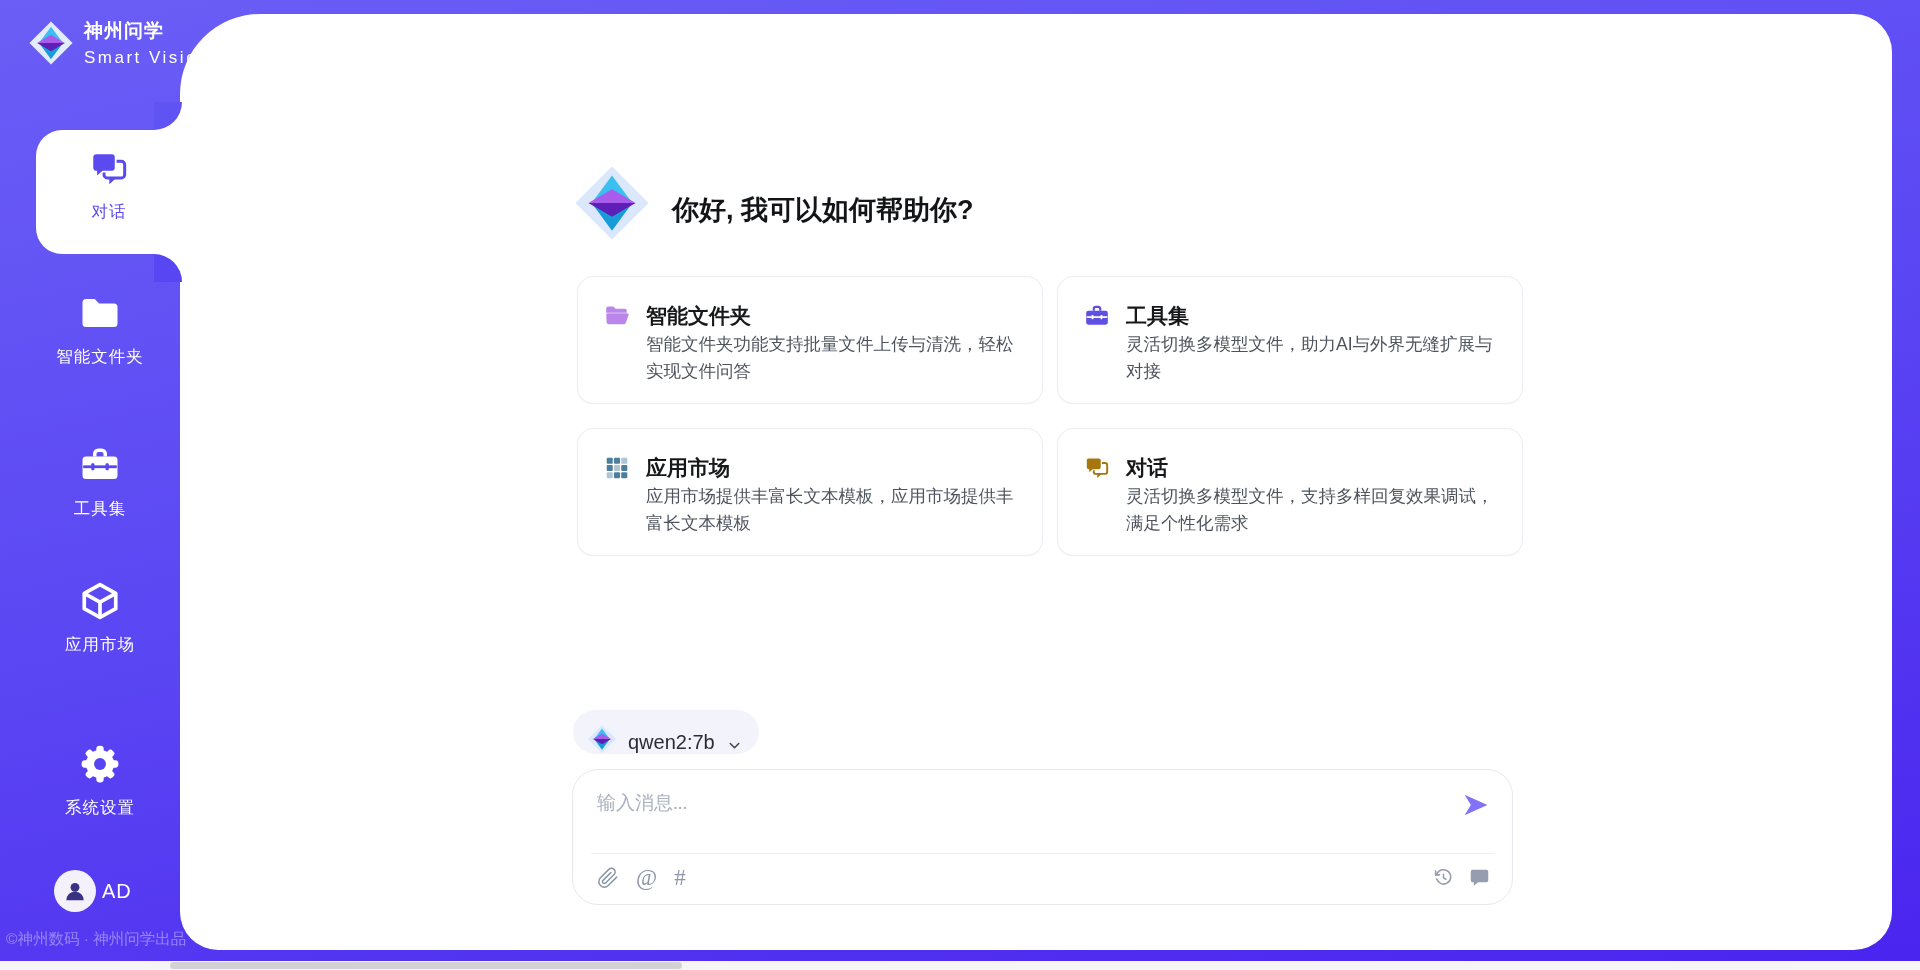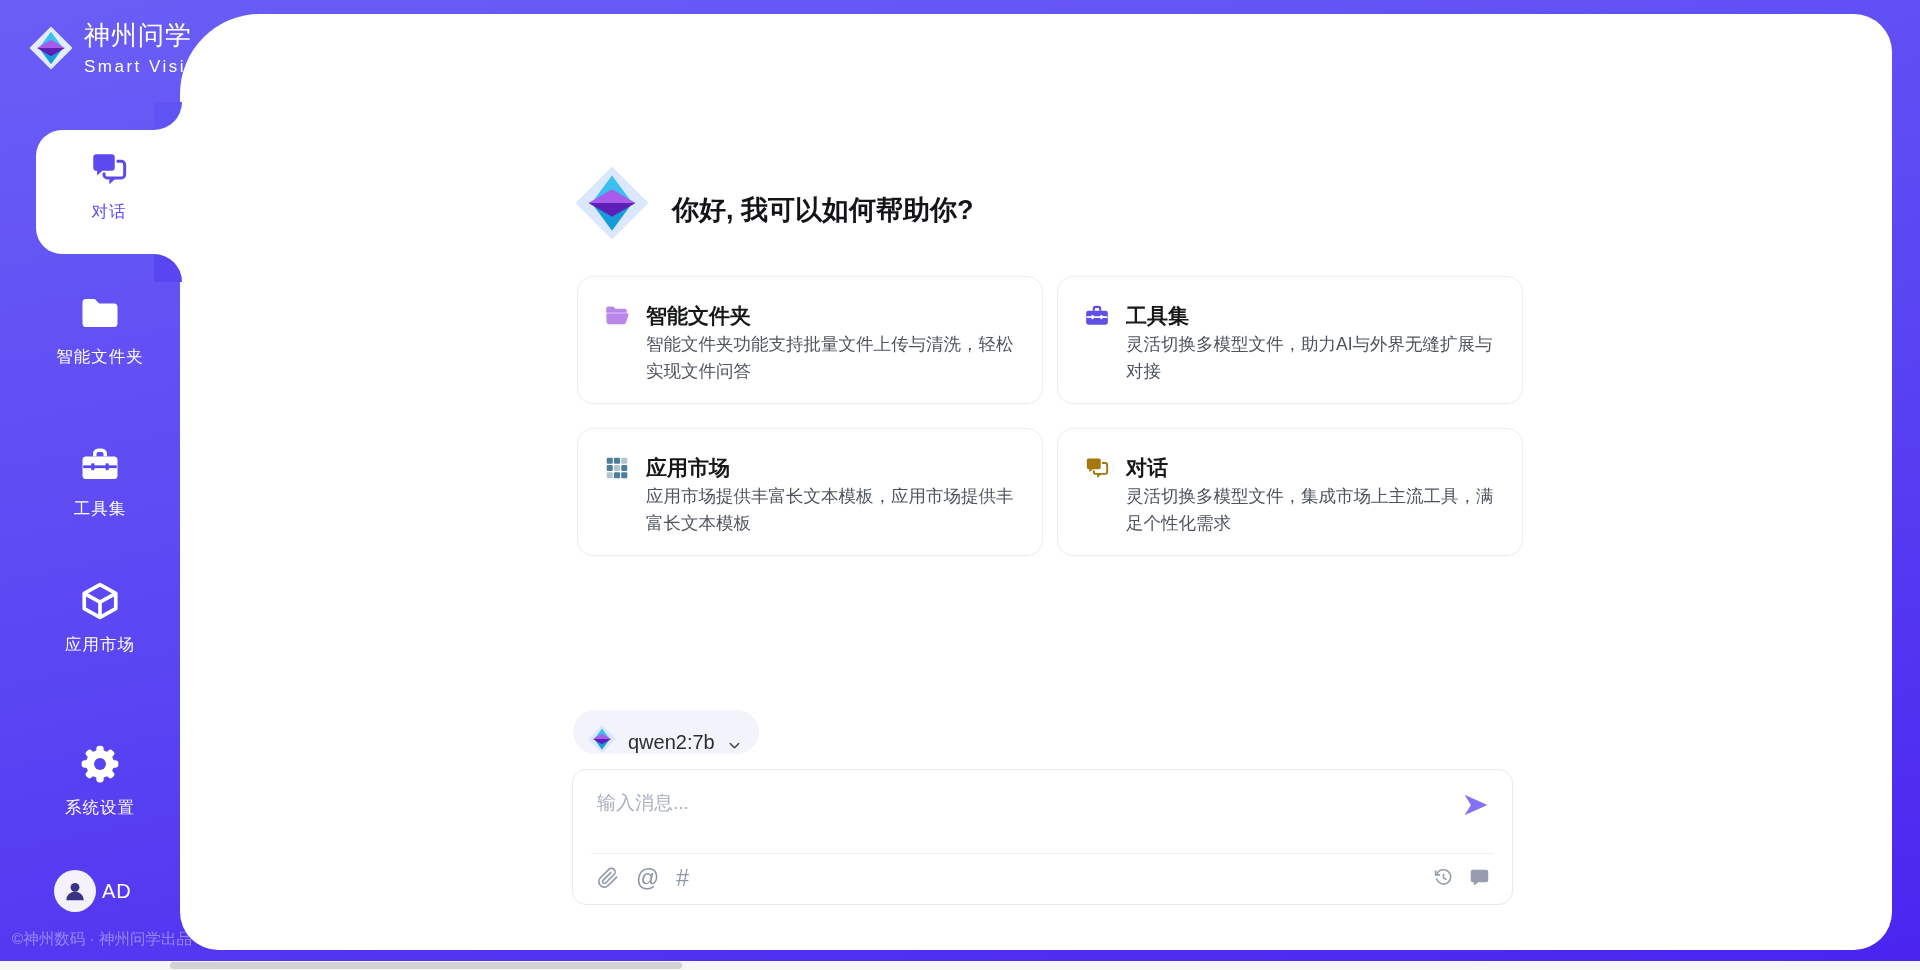--- a/index.html
+++ b/index.html
@@ -7,62 +7,62 @@
   body { font-family:"Liberation Sans","DejaVu Sans",sans-serif; }
   #app { position:relative; width:1920px; height:970px; overflow:hidden;
          background:linear-gradient(168deg,#6a5ef6 0%,#5b47f3 48%,#4a24ef 100%); }
 
   
   .panel { position:absolute; left:180px; top:14px; width:1712px; height:936px;
            background:#fff; border-radius:80px 38px 38px 38px; }
 
   
   .brand { position:absolute; left:28px; top:18px; display:flex; align-items:center; gap:10px; cursor:pointer; }
-  .brand-name { color:#fff; font-size:26px; font-weight:400; letter-spacing:1px; }
+  .brand-name { color:#fff; font-size:19px; font-weight:700; letter-spacing:1px; }
   .brand-sub  { color:#fff; font-size:17px; letter-spacing:2.5px; margin-top:4px; }
 
   .nav-active { position:absolute; left:36px; top:130px; width:146px; height:124px;
                 background:#fff; border-radius:26px 0 0 26px; display:flex; flex-direction:column;
                 align-items:center; padding-top:19px; gap:12px; cursor:pointer; }
   .nav-active .nav-label { color:#5b4af0; }
   .curve { position:absolute; right:0; width:28px; height:28px; background:#fff; overflow:hidden; }
   .curve-top { top:-28px; } .curve-bot { bottom:-28px; }
   .curve-top i { display:block; width:100%; height:100%; background:#6053f4; border-bottom-right-radius:28px; }
   .curve-bot i { display:block; width:100%; height:100%; background:#5946f3; border-top-right-radius:28px; }
 
   .nav-item { position:absolute; left:36px; width:128px; display:flex; flex-direction:column;
               align-items:center; gap:12px; cursor:pointer; }
   .nav-label { color:#fff; font-size:16.5px; letter-spacing:1px; white-space:nowrap; }
 
   .user-row { position:absolute; left:54px; top:870px; display:flex; align-items:center; gap:6px; cursor:pointer; }
   .avatar { width:42px; height:42px; border-radius:50%; background:#f4f1fb; display:flex;
             align-items:center; justify-content:center; overflow:hidden; }
   .user-name { color:#fff; font-size:20px; letter-spacing:1px; }
-  .side-footer { position:absolute; left:6px; top:929px; width:186px; text-align:right;
+  .side-footer { position:absolute; left:6px; top:929px; width:186px; text-align:left;
                  color:rgba(255,255,255,.38); font-size:15.5px; white-space:nowrap; }
 
   
   .greet-logo { position:absolute; left:573px; top:164px; }
   .greet-title { position:absolute; left:672px; top:192px; font-size:27px; font-weight:700; color:#131417; }
 
   
   .card { position:absolute; width:466px; height:128px; background:#fff; border:1px solid #ececf2;
           border-radius:16px; padding:25px 26px; cursor:pointer; box-shadow:0 1px 2px rgba(20,20,43,.02); }
   .card-head { display:flex; align-items:center; gap:16px; }
   .card-title { font-size:21px; font-weight:700; color:#17181a; }
   .card-desc { margin-left:42px; margin-top:1px; width:376px; font-size:17.5px; line-height:1.55; color:#4e545e; }
   .c-icon { width:26px; height:26px; flex:0 0 26px; }
 
   
   .model-pill { position:absolute; left:573px; top:710px; height:44px; display:inline-flex; align-items:flex-end;
                 gap:11px; padding:0 16px 0 14px; background:#f3f4fb; border-radius:22px; cursor:pointer; }
   .model-label { font-size:20px; color:#2c2d33; }
 
   .composer { position:absolute; left:572px; top:769px; width:941px; height:136px; background:#fff;
-              border:1.5px solid #e7e9ef; border-radius:14px; }
+              border:1.5px solid #e7e9ef; border-radius:26px;font-family:Liberation Serif, serif; }
   .msg-input { position:absolute; left:24px; top:16px; width:830px; height:34px; border:none; outline:none;
                font-size:19px; color:#333; font-family:inherit; background:transparent; }
   .msg-input::placeholder { color:#aab1be; }
   .send-btn { position:absolute; right:22px; top:21px; width:28px; height:28px; cursor:pointer; background:none; border:none; }
   .comp-divider { position:absolute; left:18px; right:18px; top:83px; height:1px; background:#eef0f4; }
   .comp-left  { position:absolute; left:24px;  top:96px; display:flex; align-items:center; gap:17px; }
   .comp-right { position:absolute; right:22px; top:97px; display:flex; align-items:center; gap:15px; }
   .glyph-btn { font-size:23px; color:#8e96a8; background:none; border:none; cursor:pointer; line-height:24px; font-family:inherit; }
   .tool-ic { cursor:pointer; }
 
@@ -232,21 +232,21 @@
         <g fill="none" stroke-width="1.8" stroke="#a5770e">
           <rect x="9" y="7.4" width="12.4" height="10" rx="2"></rect>
         </g>
         <g fill="#a5770e">
           <path d="M12.2 16.8v4.4l4.8-4.4z"></path>
           <path d="M4.3 2.6h9.4a2.3 2.3 0 0 1 2.3 2.3v6.4a2.3 2.3 0 0 1-2.3 2.3H8.3l-4 3.4v-3.4A2.3 2.3 0 0 1 2 11.3V4.9a2.3 2.3 0 0 1 2.3-2.3z" stroke="#fff" stroke-width="1.1"></path>
         </g>
       </svg>
       <span class="card-title">对话</span>
     </div>
-    <div class="card-desc">灵活切换多模型文件，集成市场上主流工具，满足个性化需求</div>
+    <div class="card-desc">灵活切换多模型文件，支持多样回复效果调试，满足个性化需求</div>
   </div>
 
   <div class="model-pill">
     <svg width="30" height="30" viewBox="0 0 48 48">
       <polygon points="24,1.5 46.5,24 24,46.5 1.5,24" fill="#dbe7fb"></polygon>
       <polygon points="24,7 36.5,24 11.5,24" fill="#3bbef0"></polygon>
       <polygon points="11.5,24 36.5,24 24,41" fill="#179bd9"></polygon>
       <polygon points="9.5,24 24,15.5 38.5,24" fill="#a95ceb"></polygon>
       <polygon points="9.5,24 38.5,24 24,32.5" fill="#5e1fb7"></polygon>
     </svg>

